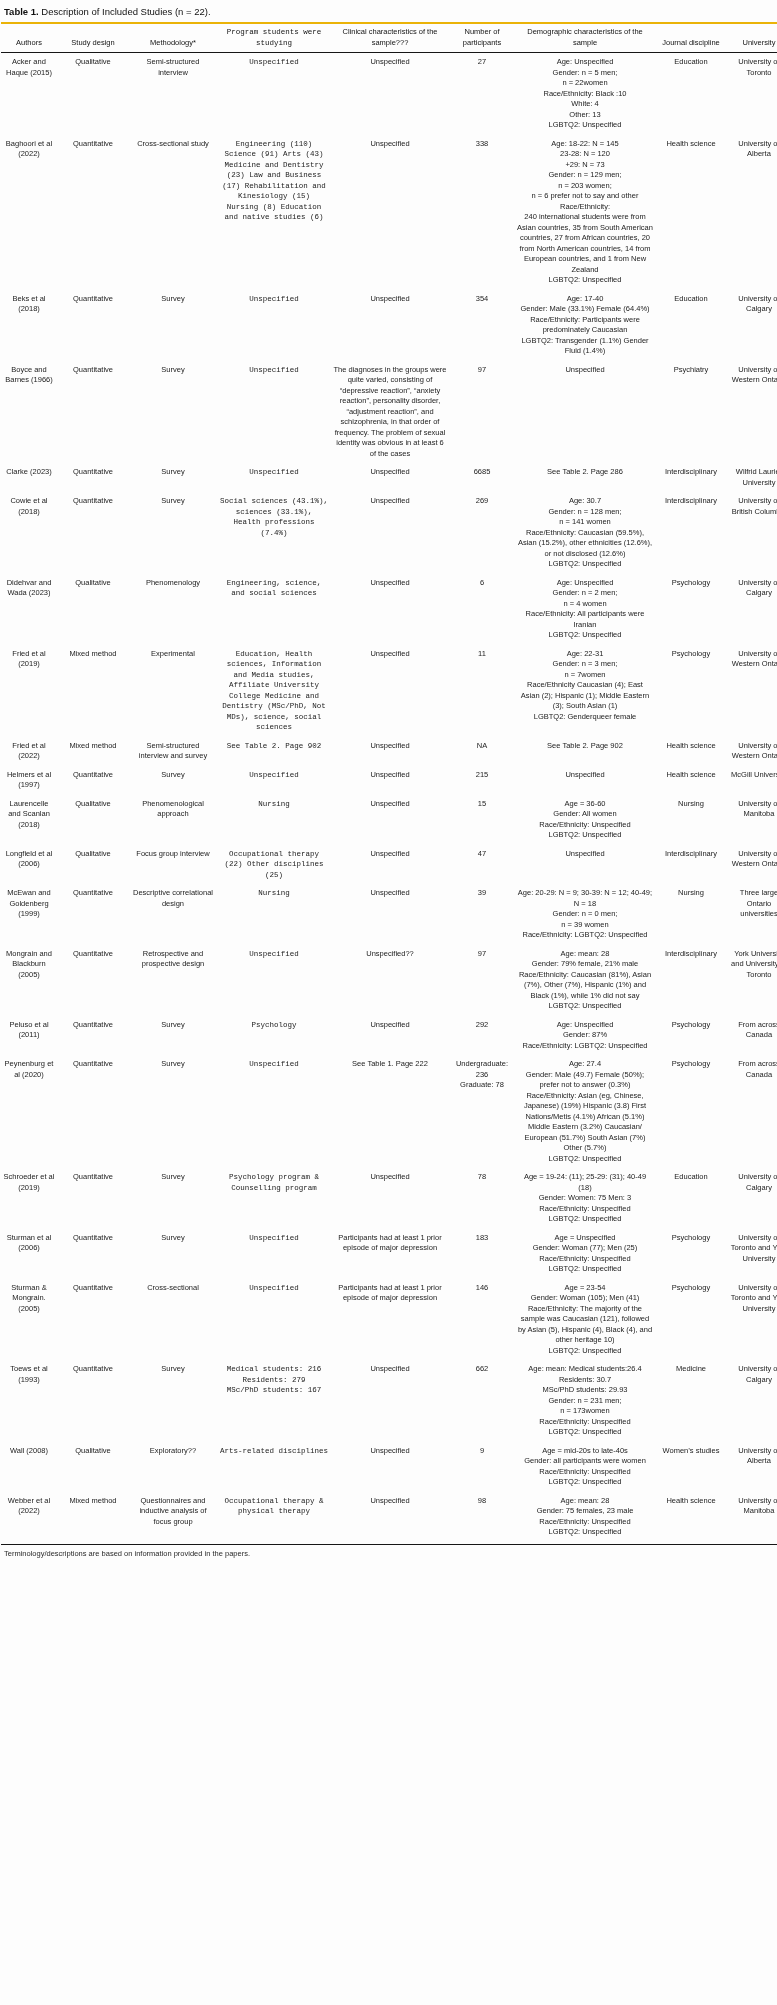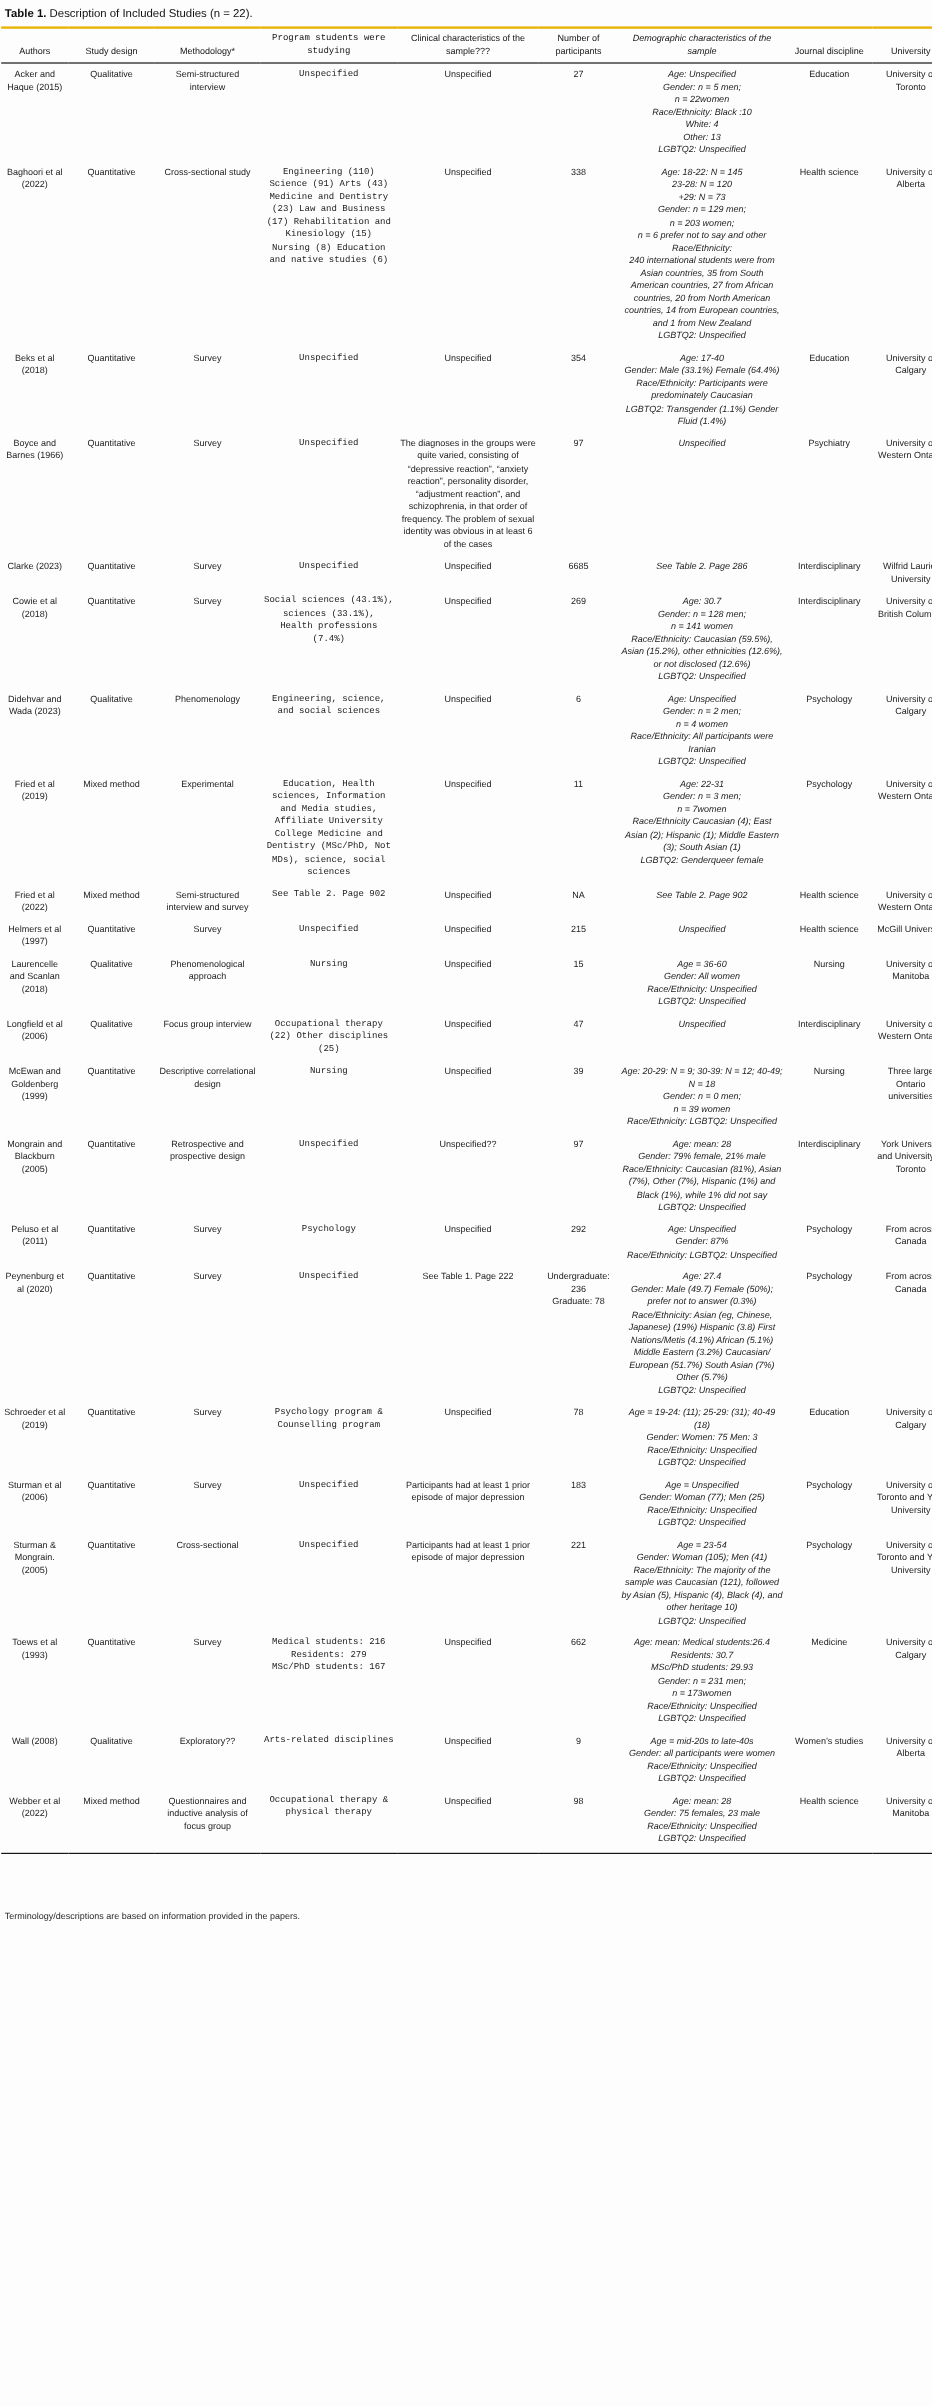--- a/index.html
+++ b/index.html
@@ -40,29 +40,28 @@
     color:#222;
   }
   tbody tr:last-child td{padding-bottom:6px;margin-top:47px;}
   tbody{border-bottom:1px solid #161616;}
   .col-authors{width:54px;}
   .col-design{width:70px;}
   .col-methodology{width:86px;}
   .col-program{width:112px;font-family:Liberation Mono, monospace;}
   .col-clinical{width:116px;}
   .col-participants{width:64px;}
-  .col-demographic{width:138px;font-style:italic;}
+  .col-demographic{width:138px;}
   .col-journal{width:70px;}
   .col-university{width:62px;}
   .table-footnote{
     font-size:7.5px;
     padding:4px 2px 2px 3px;
     color:#2a2a2a;
     text-align:left;
-    margin-top:43px;
   }
 </style>
 </head>
 <body>
 
 <div class="page">
 
   <div class="table-title"><b>Table 1.</b><span> Description of Included Studies (n = 22).</span></div>
 
   <table>
@@ -329,21 +328,21 @@
 LGBTQ2: Unspecified</td>
           <td class="col-journal">Psychology</td>
           <td class="col-university">University of Toronto and York University</td>
         </tr>
         <tr>
           <td class="col-authors">Sturman &amp; Mongrain. (2005)</td>
           <td class="col-design">Quantitative</td>
           <td class="col-methodology">Cross-sectional</td>
           <td class="col-program">Unspecified</td>
           <td class="col-clinical">Participants had at least 1 prior episode of major depression</td>
-          <td class="col-participants">221</td>
+          <td class="col-participants">146</td>
           <td class="col-demographic">Age = 23-54
 Gender: Woman (105); Men (41)
 Race/Ethnicity: The majority of the sample was Caucasian (121), followed by Asian (5), Hispanic (4), Black (4), and other heritage 10)
 LGBTQ2: Unspecified</td>
           <td class="col-journal">Psychology</td>
           <td class="col-university">University of Toronto and York University</td>
         </tr>
         <tr>
           <td class="col-authors">Toews et al (1993)</td>
           <td class="col-design">Quantitative</td>

